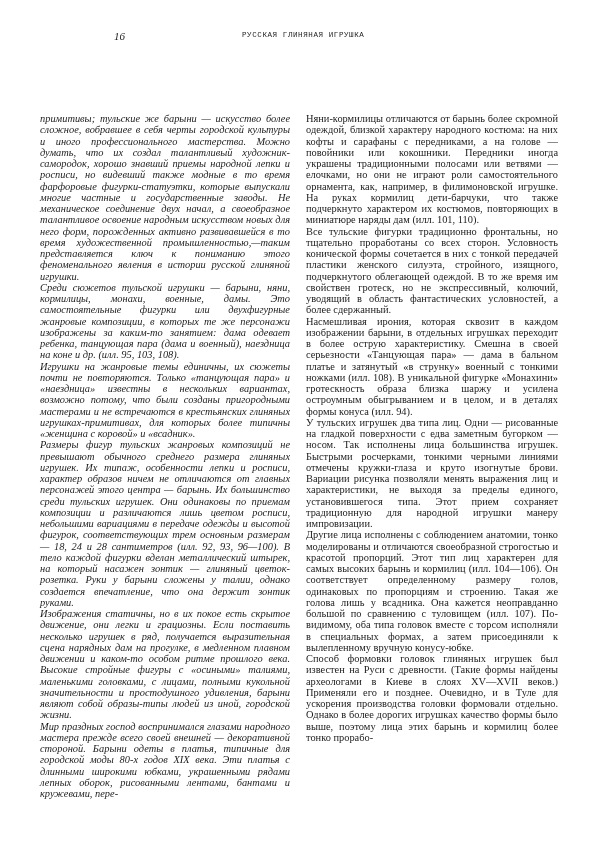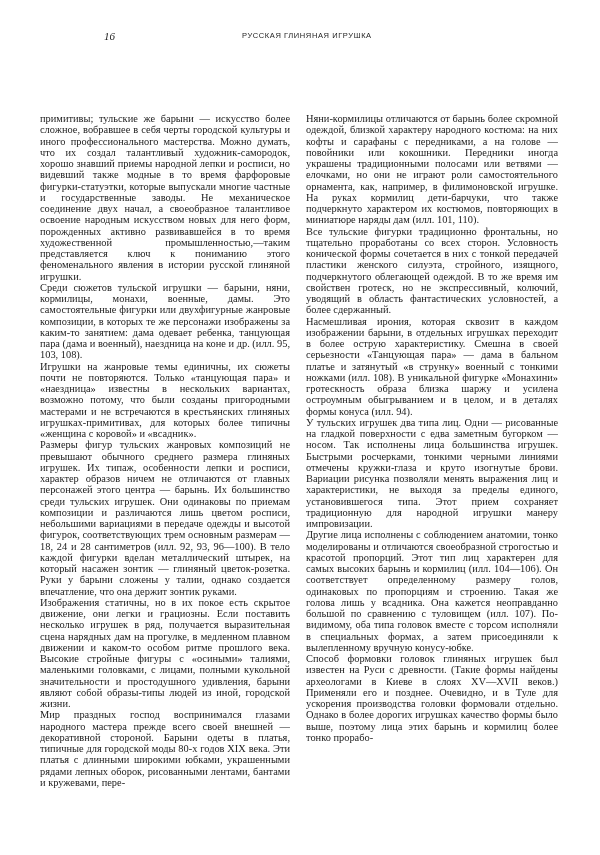--- a/index.html
+++ b/index.html
@@ -1,30 +1,30 @@
 <!DOCTYPE html>
 <html><head>
   <meta charset="utf-8">
   <style>
     html, body { margin: 0; padding: 0; background: #ffffff; }
     body { width: 600px; height: 855px; position: relative; overflow: hidden; color: #1c1c1c; }
     .page-number {
-      position: absolute; left: 104px; top: 30px;
+      position: absolute; left: 114px; top: 30px;
       font-family: "Liberation Serif", serif; font-style: italic; font-size: 11px; text-align: center;
     }
     .running-head {
       position: absolute; left: 242px; top: 31px;
-      font-family: Liberation Sans, sans-serif; font-size: 7.5px; letter-spacing: 0.6px;
+      font-family: Liberation Mono, monospace; font-size: 7.5px; letter-spacing: 0.6px;
     }
     .col {
       position: absolute; top: 113px; width: 250px;
       font-family: "Liberation Serif", serif; font-size: 10.4px; line-height: 11.25px;
       text-align: justify; hyphens: manual;
     }
-    .col.left { left: 40px; }
+    .col.left { left: 40px; font-style: italic; }
     .col.right { left: 306px; width: 252px; }
     .col p { margin: 0; text-indent: 0; }
   </style>
 </head>
 <body>
 
 <div class="page-number">16</div>
 <div class="running-head">РУССКАЯ ГЛИНЯНАЯ ИГРУШКА</div>
 
 <div class="col left">

